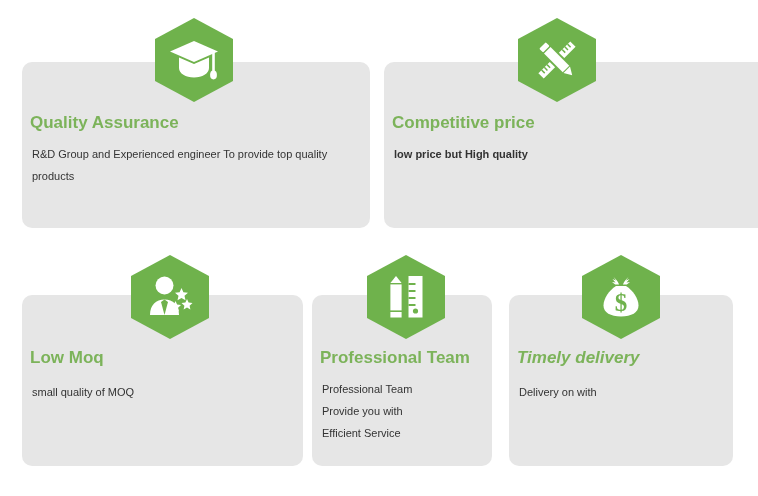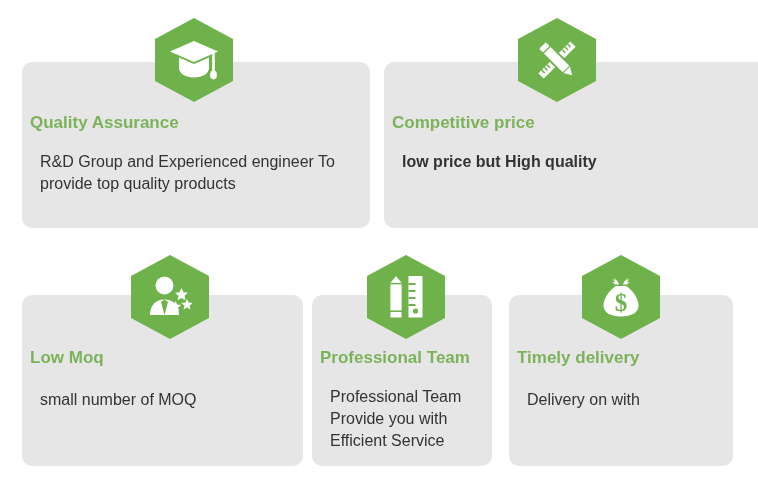--- a/index.html
+++ b/index.html
@@ -65,61 +65,61 @@
   .card-title {
     color: #7cb35a;
     font-size: 17px;
     font-weight: bold;
     line-height: 20px;
     margin: 0;
     padding: 0 8px;
   }
   .card-desc {
     color: #333333;
-    font-size: 16px;
+    font-size: 11px;
     line-height: 22px;
-    margin: 8px;
+    margin: 0;
     padding: 0 10px;
     white-space: pre-line;
   }
 
   
   .t-c1 { position: absolute; left: 0; right: 0; top: 51px; }
   .d-c1 { position: absolute; left: 0; right: 0; top: 81px; }
 
   .t-c2 { position: absolute; left: 0; right: 0; top: 51px; }
   .d-c2 { position: absolute; left: 0; right: 0; top: 81px; font-weight: bold; }
 
   .t-b1 { position: absolute; left: 0; right: 0; top: 53px; }
   .d-b1 { position: absolute; left: 0; right: 0; top: 86px; }
 
   .t-b2 { position: absolute; left: 0; right: 0; top: 53px; }
   .d-b2 { position: absolute; left: 0; right: 0; top: 83px; }
 
-  .t-b3 { position: absolute; left: 0; right: 0; top: 53px; }
+  .t-b3 { position: absolute; left: 0; right: 0; top: 53px; font-style: italic; }
   .d-b3 { position: absolute; left: 0; right: 0; top: 86px; }
 </style>
 </head>
 <body>
 
 <div class="board">
 
   <div class="card r1 c1">
     <div class="card-title t-c1">Quality Assurance</div>
     <div class="card-desc d-c1">R&amp;D Group and Experienced engineer To provide top quality products</div>
   </div>
 
   <div class="card r1 c2">
     <div class="card-title t-c2">Competitive price</div>
     <div class="card-desc d-c2">low price but High quality</div>
   </div>
 
   <div class="card r2 b1">
     <div class="card-title t-b1">Low Moq</div>
-    <div class="card-desc d-b1">small number of MOQ</div>
+    <div class="card-desc d-b1">small quality of MOQ</div>
   </div>
 
   <div class="card r2 b2">
     <div class="card-title t-b2">Professional Team</div>
     <div class="card-desc d-b2">Professional Team
 Provide you with
 Efficient Service</div>
   </div>
 
   <div class="card r2 b3">

